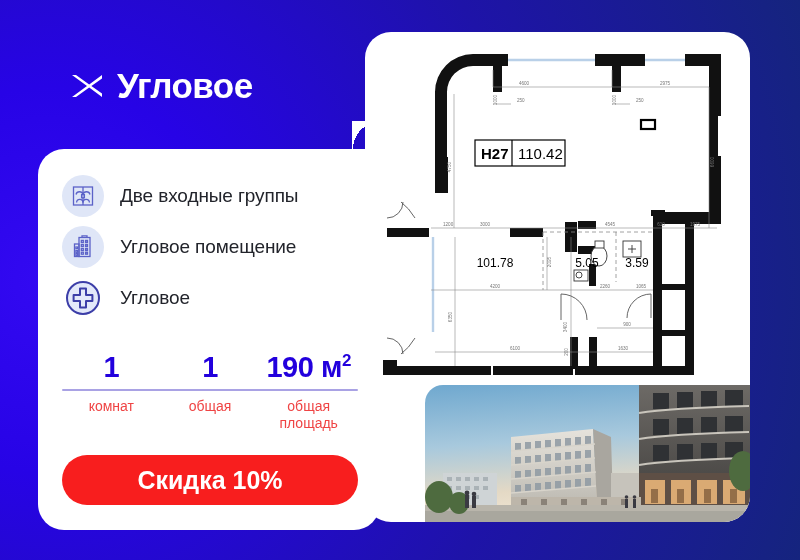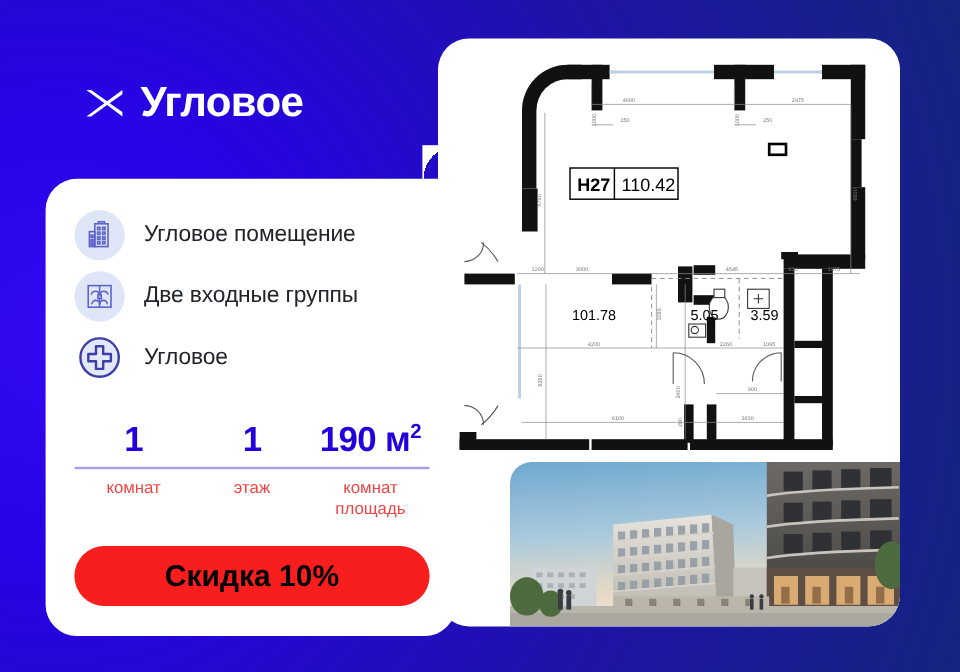--- a/index.html
+++ b/index.html
@@ -64,21 +64,21 @@
   .stat-divider{height:2px;background:#a9a2e4;margin:6px 0 7px 0;border-radius:1px;}
   .stats-labels{display:flex;align-items:flex-start;}
   .stat-label{
     flex:1;text-align:center;color:#ef4444;font-size:14px;line-height:17px;
   }
 
   
   .discount{
     position:absolute;left:24px;top:306px;width:296px;height:50px;
     background:#f81e1e;border-radius:25px;border:none;cursor:pointer;
-    color:#000000;font-size:25px;font-weight:bold;letter-spacing:0px;
+    color:#ffffff;font-size:25px;font-weight:bold;letter-spacing:0px;
     display:flex;align-items:center;justify-content:center;
     font-family:"Liberation Sans",sans-serif;
   }
 
   
   .right-card{
     position:absolute;left:365px;top:32px;width:385px;height:490px;
     background:#ffffff;border-radius:26px;overflow:hidden;text-decoration:underline;
   }
   .plan-holder{position:absolute;left:0;top:0;width:385px;height:355px;}
@@ -101,20 +101,37 @@
       <svg class="logo-mark" viewBox="0 0 34 34">
         <path d="M2 6 L17 17 L2 28 L6 28 L19.2 18.6 L32 28 L32 24.4 L21.4 17 L32 9.6 L32 6 L19.2 15.4 L6 6 Z" fill="#ffffff"></path>
       </svg>
       <div class="logo-text">Угловое</div>
     </div>
   </div>
 
   <div class="left-card">
 
     <div class="features">
+
+      <div class="feature">
+        <div class="f-ico">
+          <svg width="26" height="26" viewBox="0 0 26 26">
+            <g fill="none" stroke="#5b62c8" stroke-width="1.3">
+              <rect x="3.5" y="4" width="19" height="18"></rect>
+              <line x1="13" y1="4" x2="13" y2="22"></line>
+              <path d="M6 11.5 a3.6 3.6 0 0 1 7.0 0"></path>
+              <path d="M13 11.5 a3.6 3.6 0 0 1 7.0 0"></path>
+              <path d="M6.6 19.5 a3.2 3.2 0 0 1 6.4 0"></path>
+              <path d="M13 19.5 a3.2 3.2 0 0 1 6.4 0"></path>
+              <rect x="11.6" y="11.6" width="2.8" height="3.2" fill="#aeb4e6" stroke="#5b62c8"></rect>
+            </g>
+          </svg>
+        </div>
+        <div class="f-label">Две входные группы</div>
+      </div>
 
       <div class="feature">
         <div class="f-ico">
           <svg width="26" height="26" viewBox="0 0 26 26">
             <g fill="none" stroke="#5b62c8" stroke-width="1.3">
               <rect x="9" y="3.5" width="11" height="19"></rect>
               <rect x="4.5" y="10" width="4.5" height="12.5"></rect>
               <rect x="11.3" y="6.4" width="2" height="2"></rect>
                 <rect x="15.5" y="6.4" width="2" height="2"></rect>
               <rect x="11.3" y="10.4" width="2" height="2"></rect>
@@ -127,59 +144,42 @@
                 <rect x="5.9" y="16.6" width="1.7" height="1.7"></rect>
               <rect x="5.9" y="19.6" width="1.7" height="1.7"></rect>
               <path d="M12 3.5 L12 1.8 L17 1.8 L17 3.5"></path>
             </g>
           </svg>
         </div>
         <div class="f-label">Угловое помещение</div>
       </div>
 
       <div class="feature">
-        <div class="f-ico">
-          <svg width="26" height="26" viewBox="0 0 26 26">
-            <g fill="none" stroke="#5b62c8" stroke-width="1.3">
-              <rect x="3.5" y="4" width="19" height="18"></rect>
-              <line x1="13" y1="4" x2="13" y2="22"></line>
-              <path d="M6 11.5 a3.6 3.6 0 0 1 7.0 0"></path>
-              <path d="M13 11.5 a3.6 3.6 0 0 1 7.0 0"></path>
-              <path d="M6.6 19.5 a3.2 3.2 0 0 1 6.4 0"></path>
-              <path d="M13 19.5 a3.2 3.2 0 0 1 6.4 0"></path>
-              <rect x="11.6" y="11.6" width="2.8" height="3.2" fill="#aeb4e6" stroke="#5b62c8"></rect>
-            </g>
-          </svg>
-        </div>
-        <div class="f-label">Две входные группы</div>
-      </div>
-
-      <div class="feature">
         <div class="f-ico plain">
           <svg width="38" height="38" viewBox="0 0 38 38">
             <circle cx="19" cy="19" r="16" fill="#e3e9fa" stroke="#3c3ea8" stroke-width="2"></circle>
             <path d="M16 9.6 h6 v6.4 h6.4 v6 h-6.4 v6.4 h-6 v-6.4 h-6.4 v-6 h6.4 z" fill="none" stroke="#3c3ea8" stroke-width="2" stroke-linejoin="round"></path>
           </svg>
         </div>
         <div class="f-label">Угловое</div>
       </div>
 
     </div>
 
     <div class="stats">
       <div class="stats-nums">
         <div class="stat-num"><span>1</span></div>
         <div class="stat-num"><span>1</span></div>
         <div class="stat-num"><span>190 м</span><sup>2</sup></div>
       </div>
       <div class="stat-divider"></div>
       <div class="stats-labels">
         <div class="stat-label">комнат</div>
-        <div class="stat-label">этаж</div>
-        <div class="stat-label">комнат площадь</div>
+        <div class="stat-label">общая</div>
+        <div class="stat-label">общая площадь</div>
       </div>
     </div>
 
     <button class="discount">Скидка 10%</button>
   </div>
 
   <div class="right-card">
 
     <div class="plan-holder">
       <svg class="plan-svg" viewBox="0 0 385 355">

